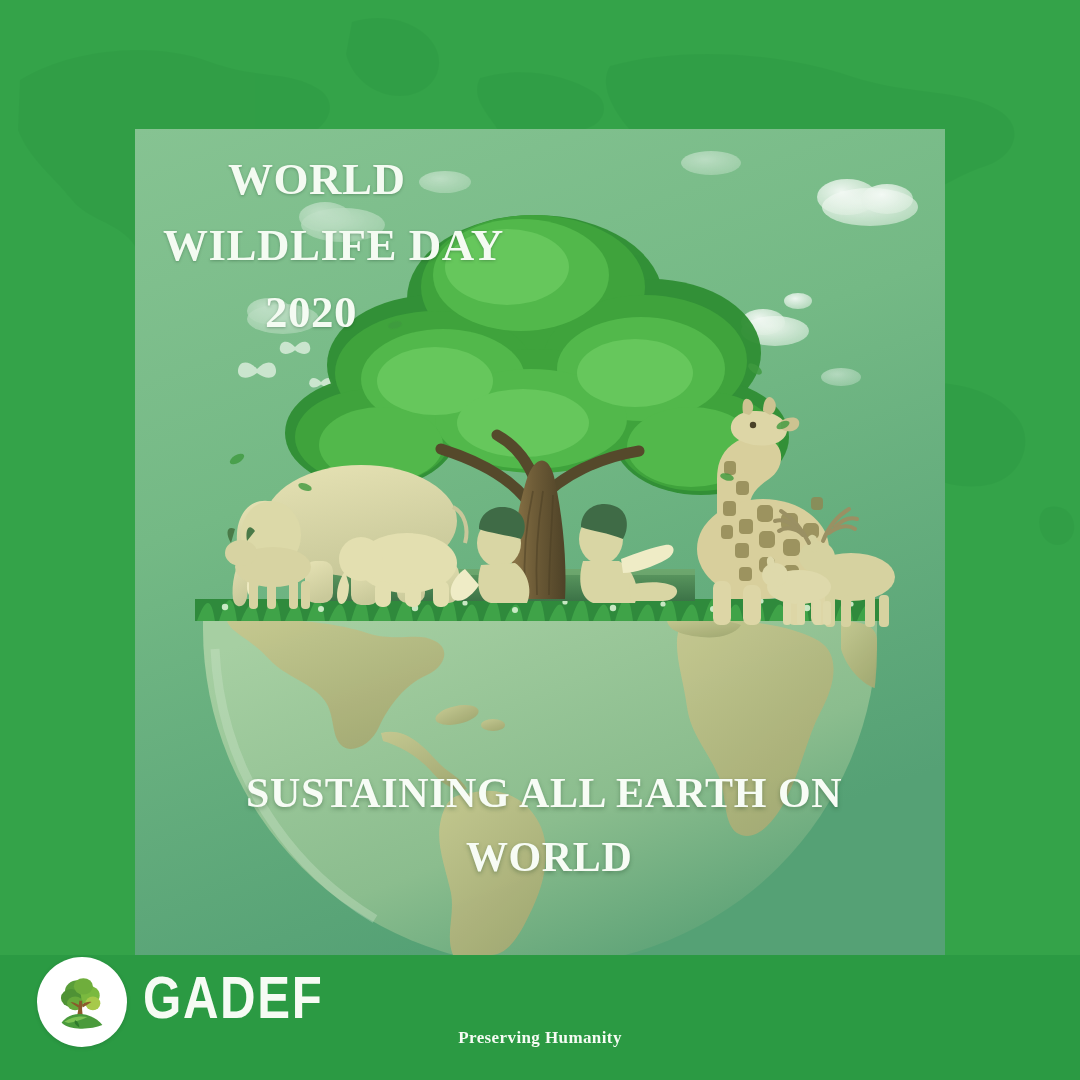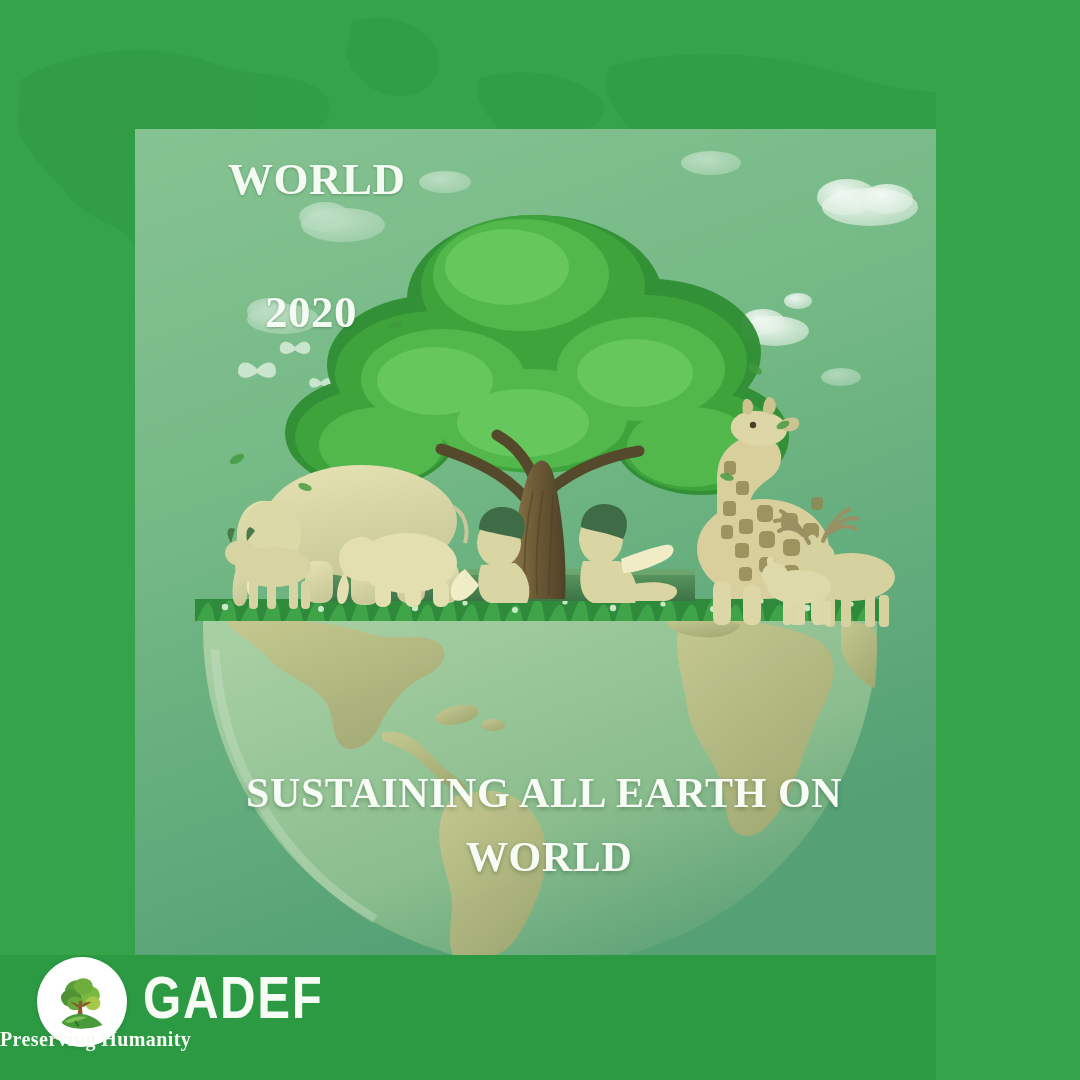--- a/index.html
+++ b/index.html
@@ -5,21 +5,21 @@
   * { margin:0; padding:0; box-sizing:border-box; }
   html,body { width:1080px; height:1080px; overflow:hidden; }
   body {
     font-family:"Liberation Serif", serif;
     background:#34a349;
     position:relative;
   }
 
   
   #poster {
-    position:absolute; left:0; top:0; width:936px; height:1080px;
+    position:absolute; left:0; top:0; width:1080px; height:1080px;
     background:#34a349;
     overflow:hidden;
   }
   
   #world-map-watermark {
     position:absolute; left:-40px; top:-30px; width:1160px; height:760px;
     opacity:.33;
   }
 
   
@@ -81,23 +81,24 @@
     font-size:60px;
     letter-spacing:2px;
     color:#f6fbf4;
     transform:scaleX(.82);
     transform-origin:left center;
     line-height:1;
     white-space:nowrap;
   }
   #brand-tagline {
     position:absolute; left:0; top:1028px; width:1080px;
+    text-align:center;
     font-family:"Liberation Serif", serif;
     font-weight:bold;
-    font-size:20px;
+    font-size:17px;
     letter-spacing:.4px;
     color:#f6fbf4;
     white-space:nowrap;
   }
 </style>
 </head>
 <body>
 
 <div id="poster">
 
@@ -453,20 +454,21 @@
         <ellipse cx="170" cy="358" rx="7" ry="3.5" transform="rotate(20 170 358)"></ellipse>
         <ellipse cx="620" cy="240" rx="8" ry="4" transform="rotate(35 620 240)"></ellipse>
         <ellipse cx="648" cy="296" rx="7" ry="3.5" transform="rotate(-25 648 296)"></ellipse>
         <ellipse cx="592" cy="348" rx="7" ry="3.5" transform="rotate(15 592 348)"></ellipse>
         <ellipse cx="260" cy="196" rx="7" ry="3.5" transform="rotate(-15 260 196)"></ellipse>
       </g>
     </svg>
   </div>
 
   <div class="headline" id="hl-world">WORLD</div>
+  <div class="headline" id="hl-wildlife">WILDLIFE DAY</div>
   <div class="headline" id="hl-year">2020</div>
 
   <div class="subline" id="sub-line1">SUSTAINING ALL EARTH ON</div>
   <div class="subline" id="sub-line2">WORLD</div>
 
   <div id="footer-bar"></div>
 
   <div id="brand-logo">
     <svg viewBox="0 0 100 100">
 

